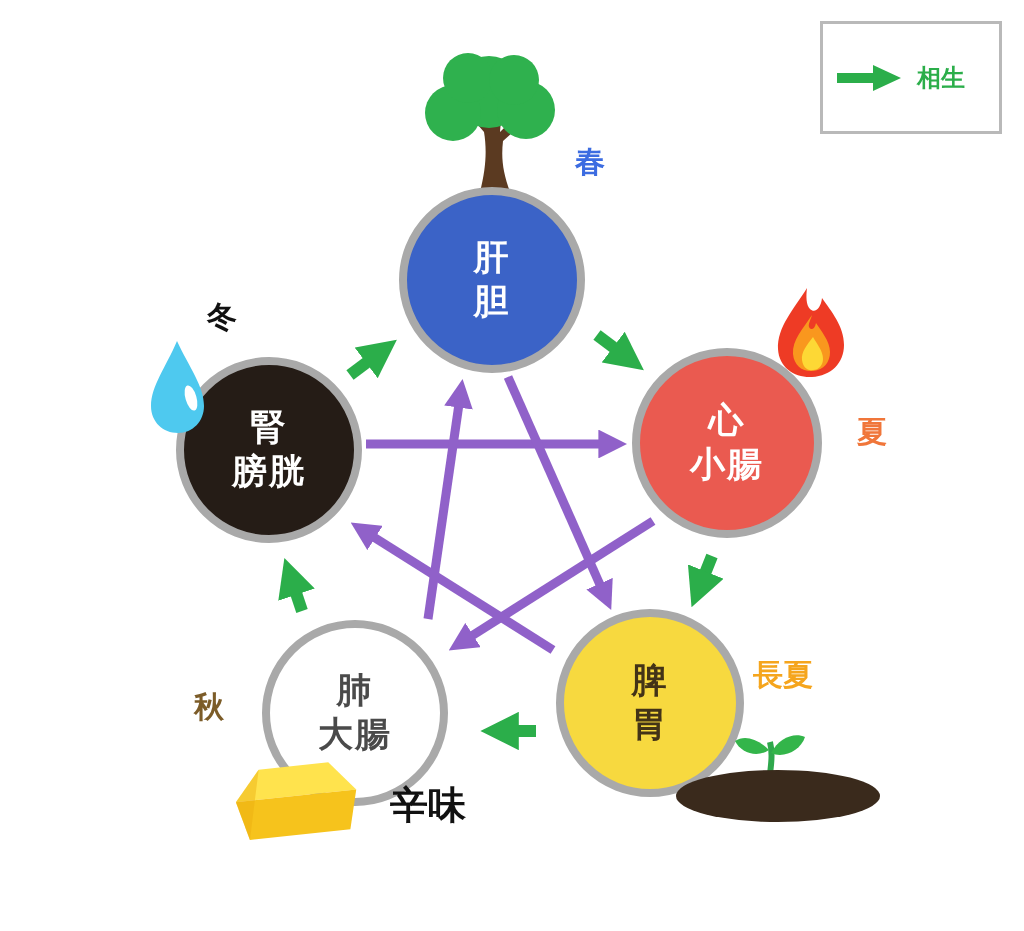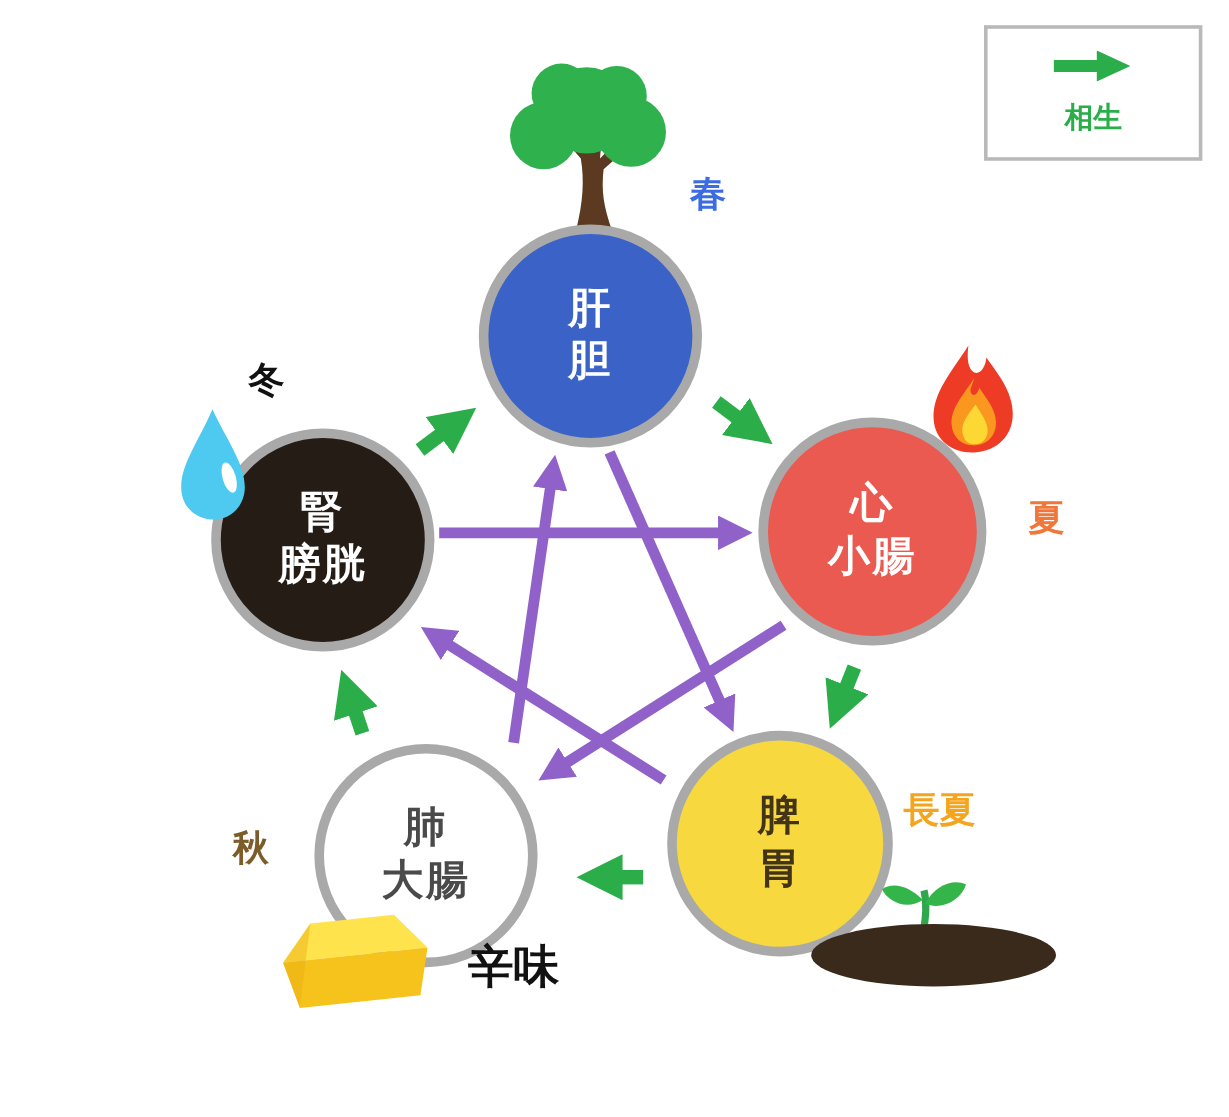--- a/index.html
+++ b/index.html
@@ -29,21 +29,21 @@
   .season.spring{left:575px;top:142px;color:#3c6ce1;}
   .season.summer{left:857px;top:412px;color:#f0763a;}
   .season.latesummer{left:753px;top:655px;color:#f5a51d;}
   .season.autumn{left:194px;top:687px;color:#7c5c28;}
   .season.winter{left:207px;top:297px;color:#111111;}
   .legend{
     position:absolute;left:820px;top:21px;width:182px;height:113px;
     border:3px solid #b9b9b9;background:#ffffff;box-sizing:border-box;
     display:flex;flex-direction:column;justify-content:space-around;padding:6px 14px;
   }
-  .legend-row{display:flex;align-items:center;gap:14px;flex-direction:column;}
+  .legend-row{display:flex;align-items:center;gap:14px;}
   .legend-row .lg-label{font-size:24px;font-weight:bold;}
   .legend-row.gen .lg-label{color:#2bae4a;}
   .legend-row.ovr .lg-label{color:#9061c9;}
 </style>
 </head>
 <body>
 
 <div class="stage">
 
   <svg class="diagram" width="1024" height="931" viewBox="0 0 1024 931">

